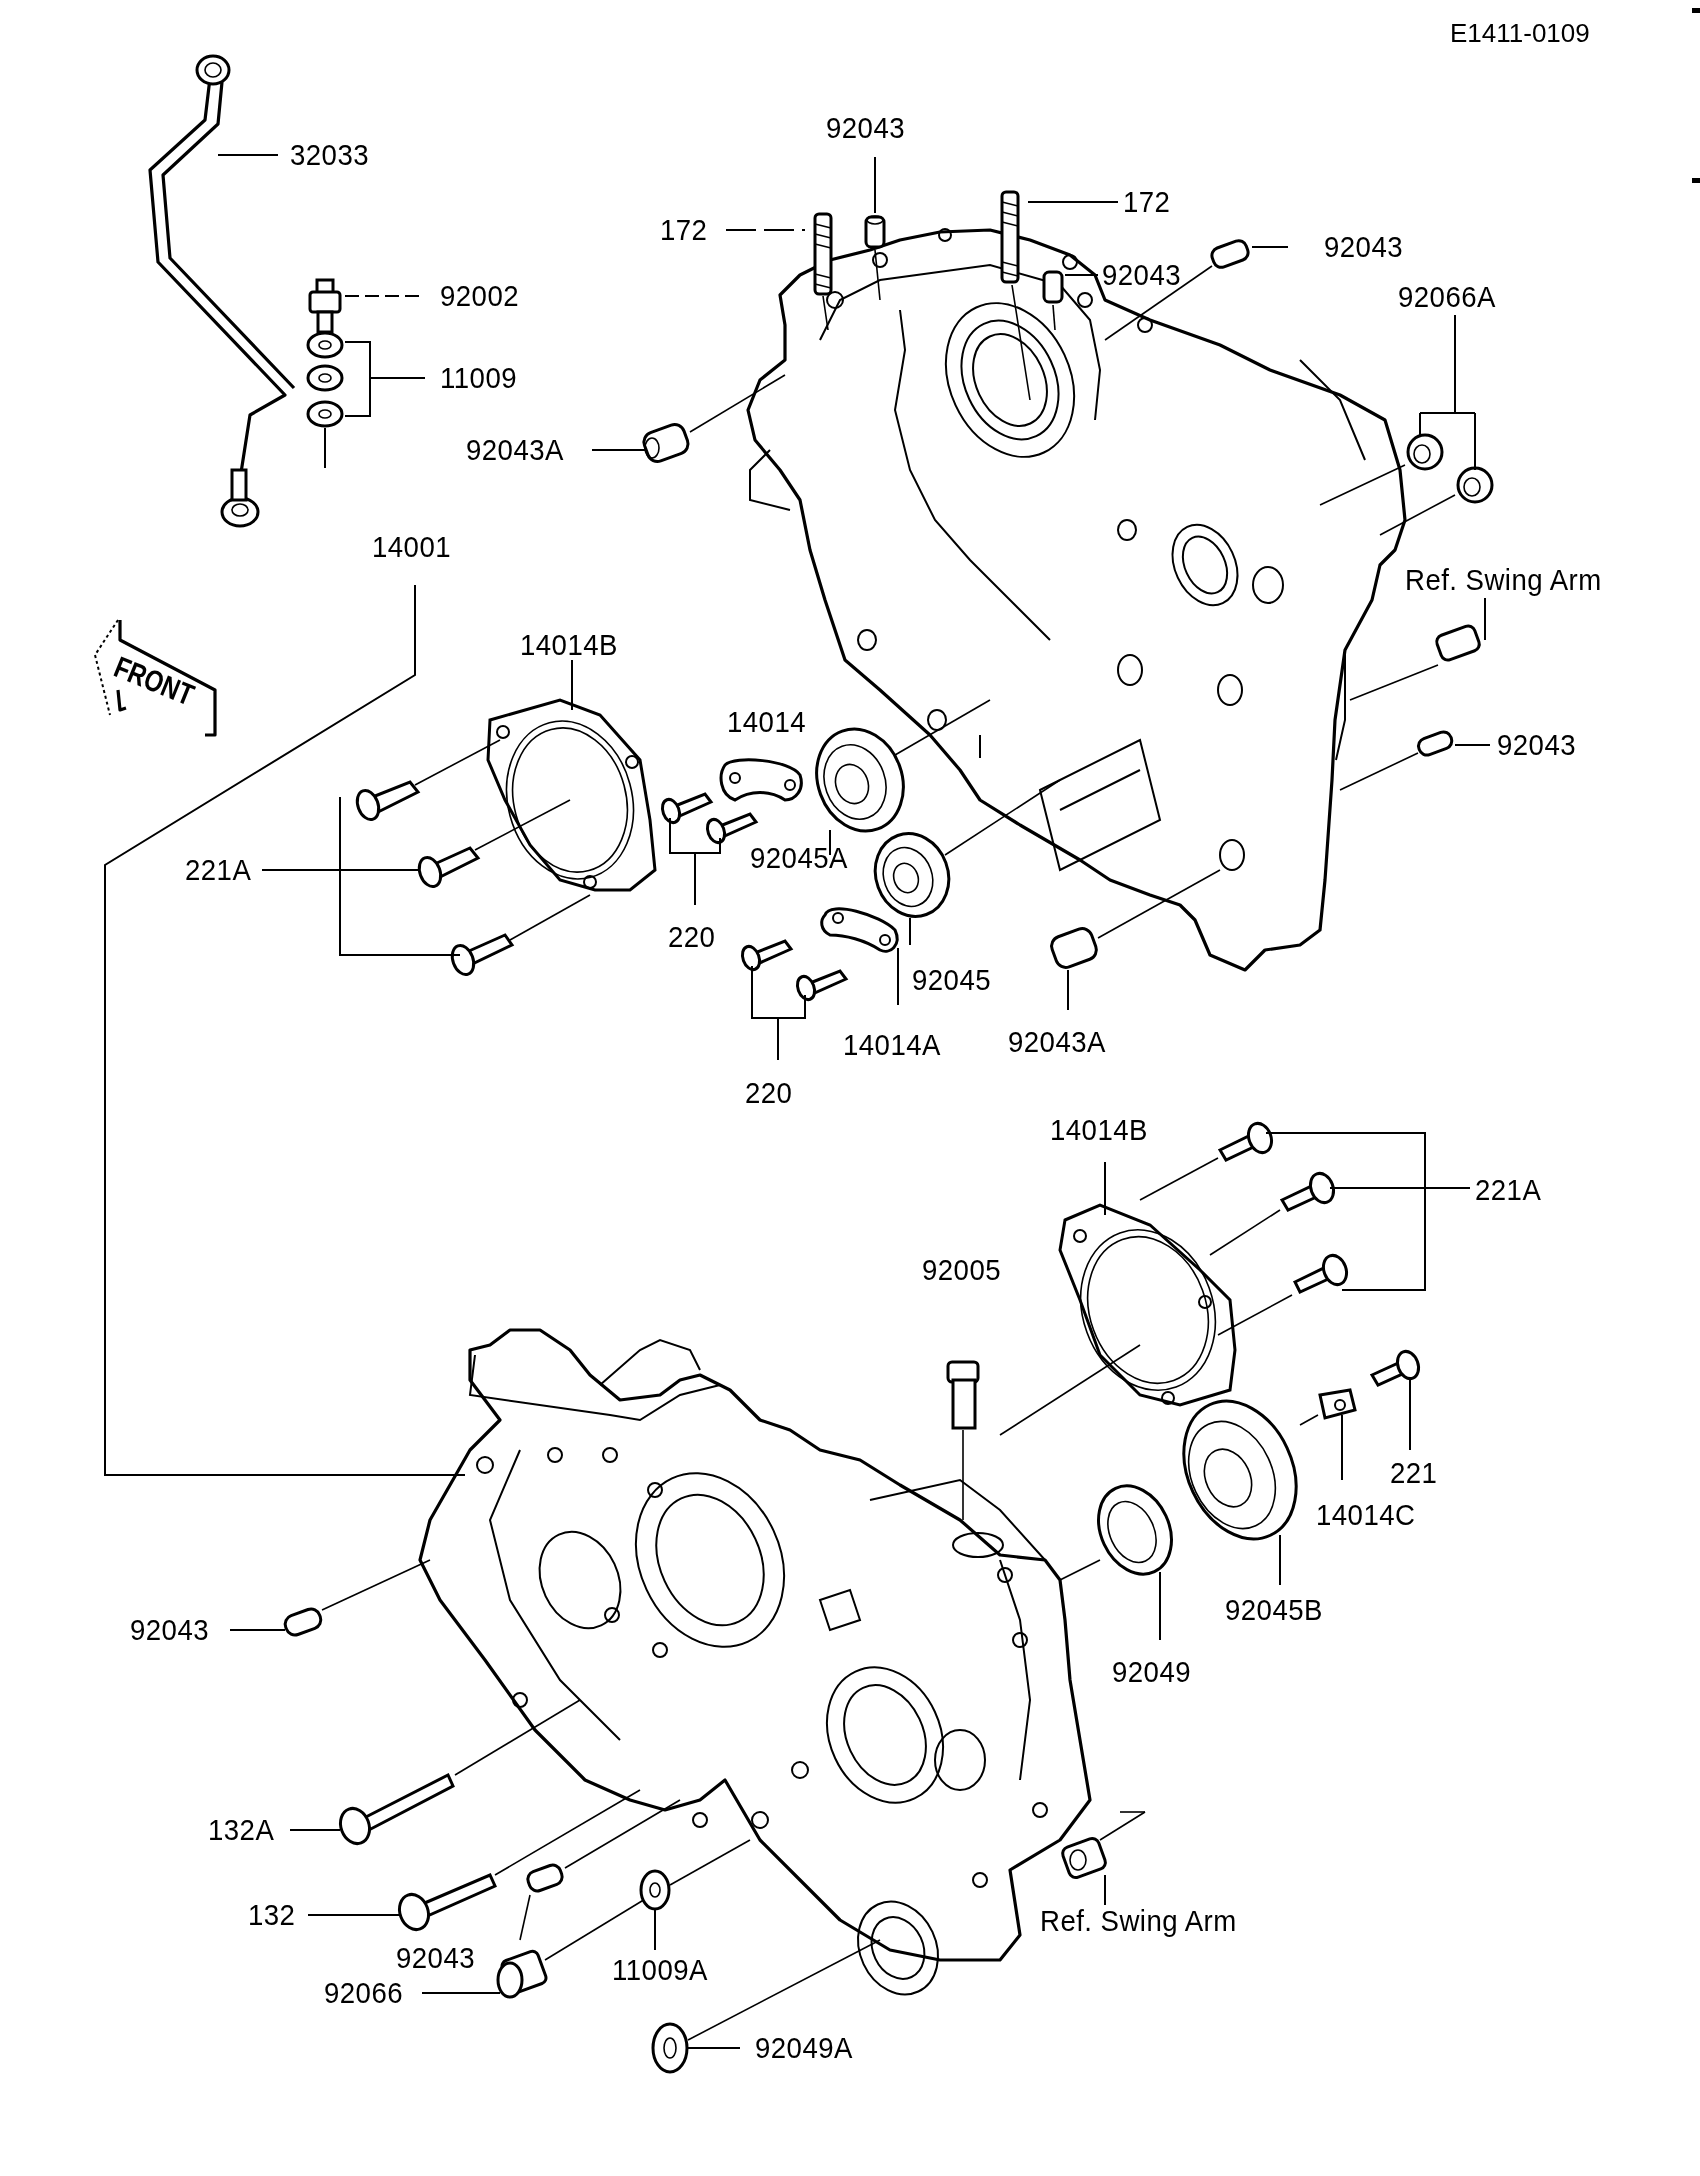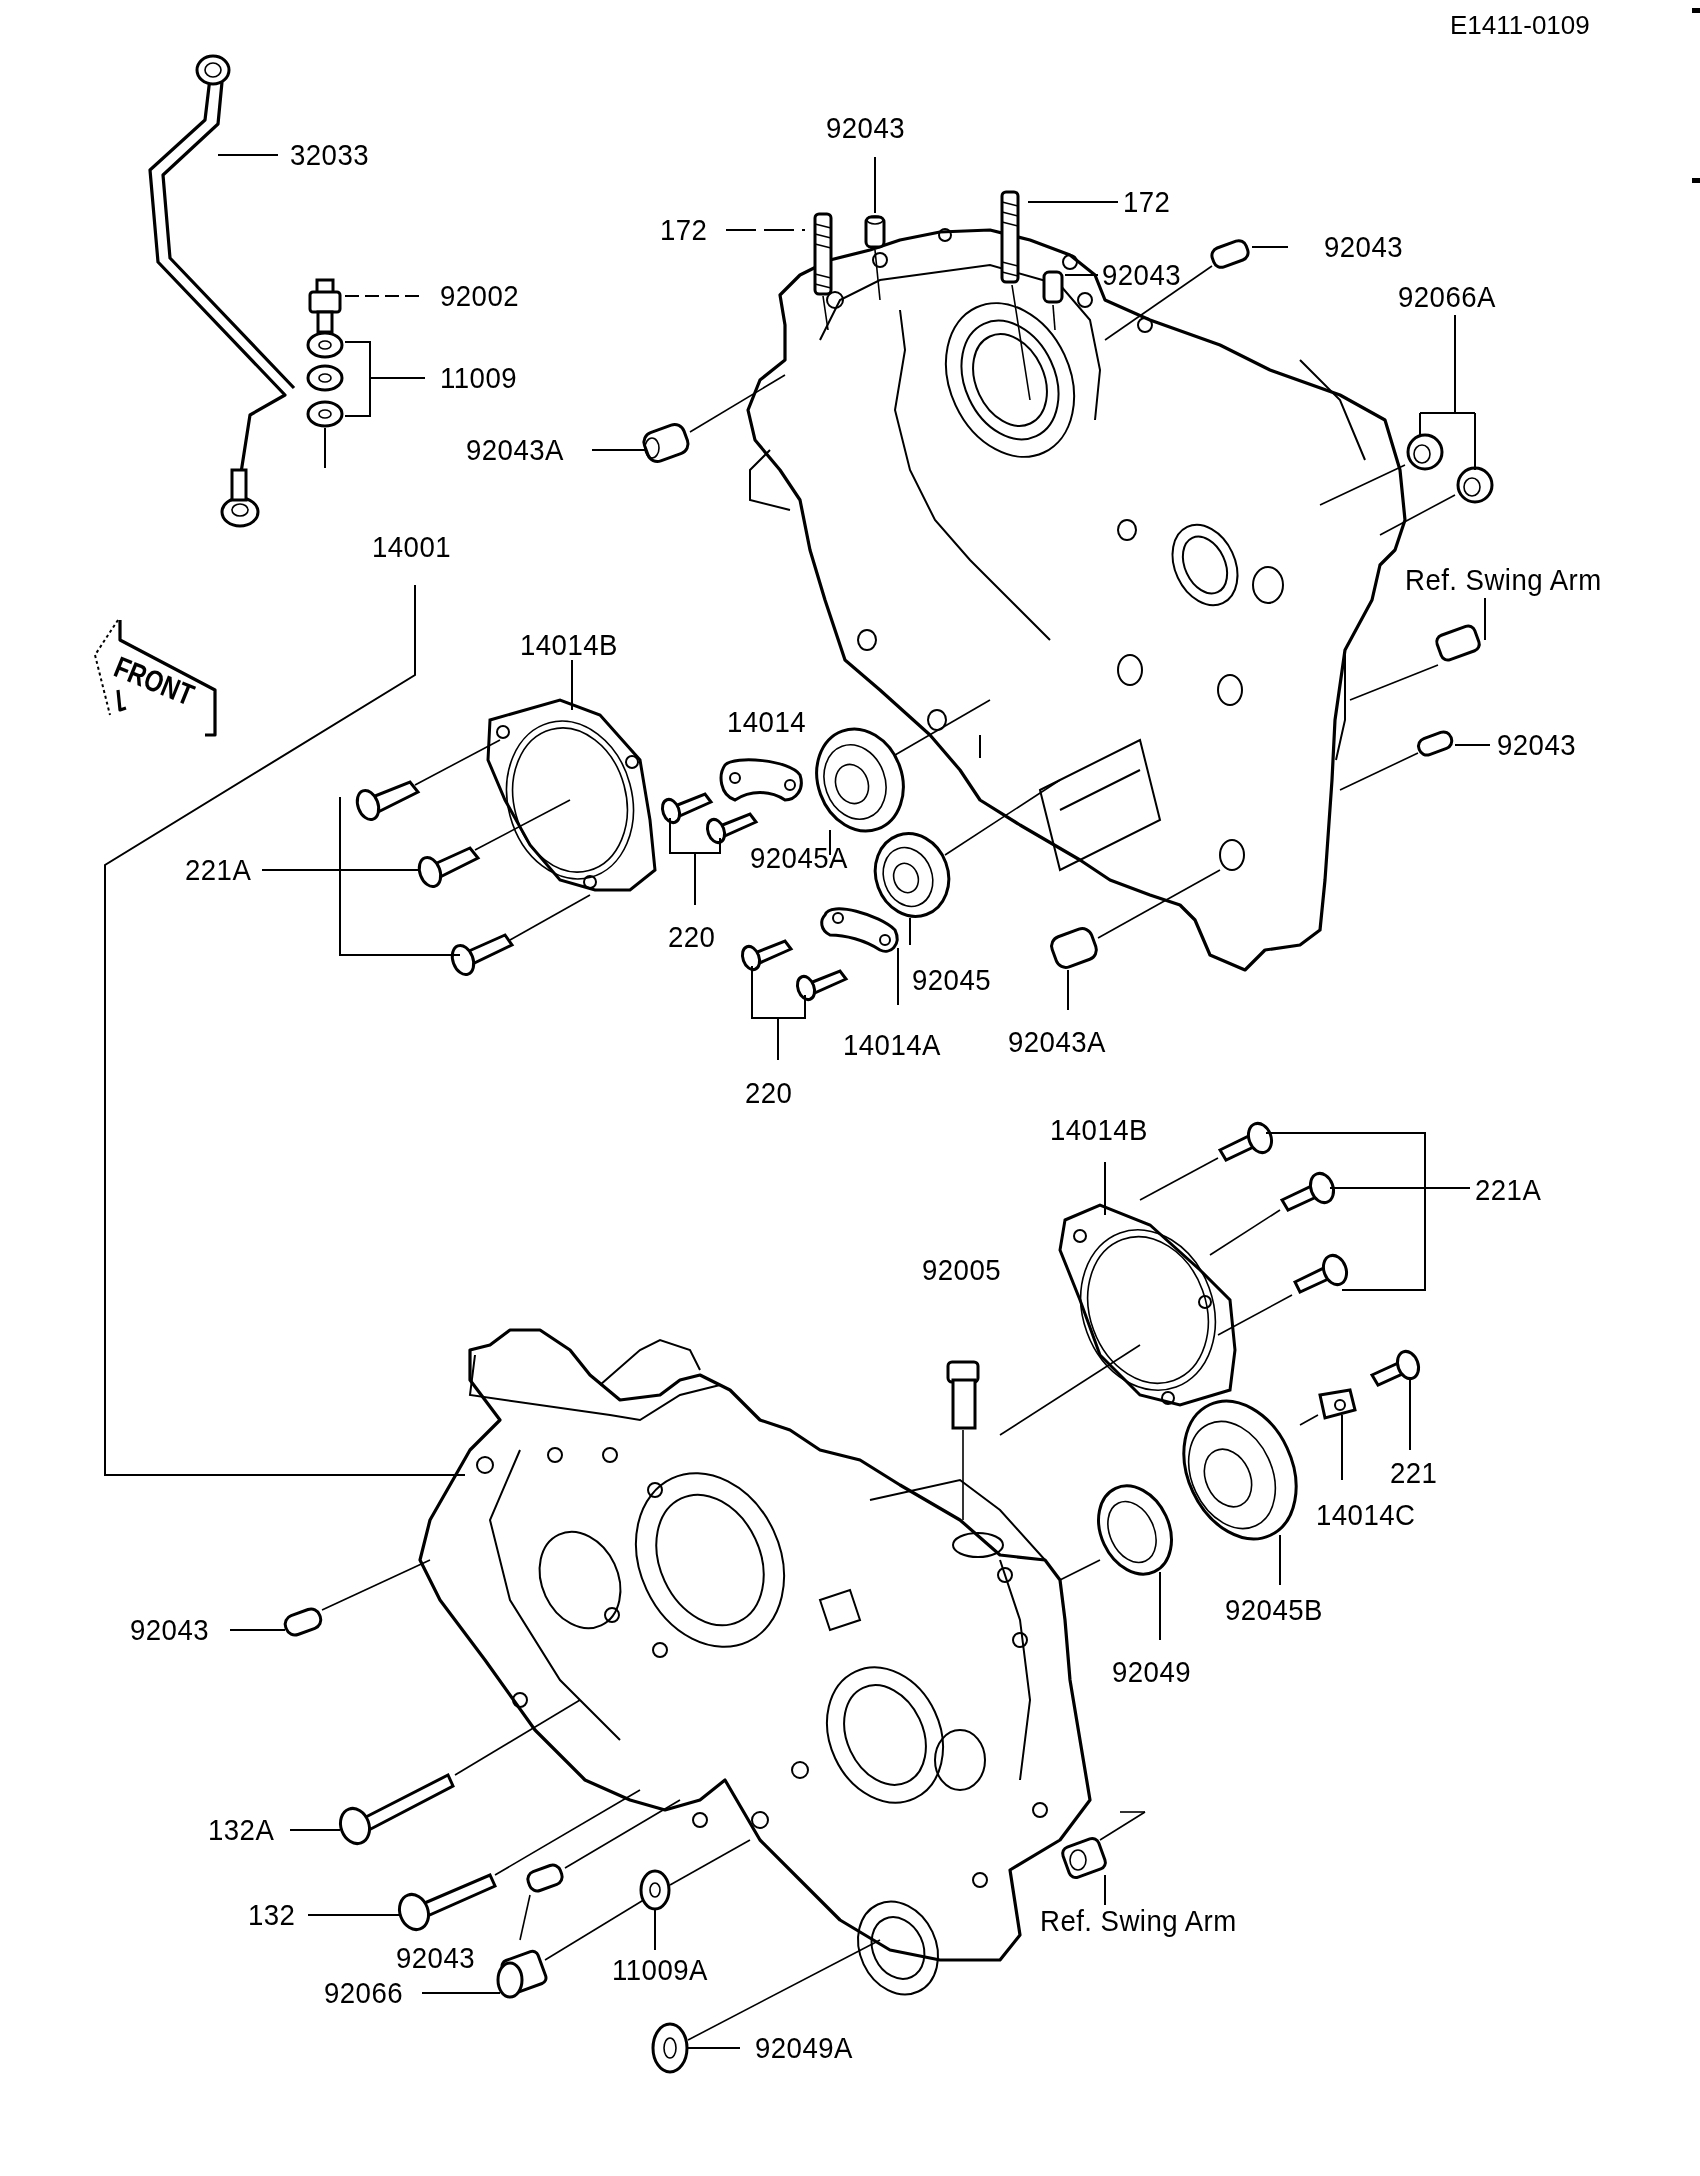--- a/index.html
+++ b/index.html
@@ -3,21 +3,21 @@
 <meta charset="utf-8">
 <style>
   html, body { margin:0; padding:0; background:#ffffff; }
   body { width:1700px; height:2176px; position:relative; overflow:hidden;
          font-family:"Liberation Sans", "DejaVu Sans", sans-serif; color:#000; }
   #diagram { position:absolute; left:0; top:0; width:1700px; height:2176px; }
   .lbl { position:absolute; font-size:30px; line-height:30px; white-space:nowrap;
          font-family:"Liberation Sans", "DejaVu Sans", sans-serif; letter-spacing:0.5px;
          transform:scaleX(0.92); transform-origin:left top; }
   .code { position:absolute; font-size:26px; white-space:nowrap;
-          font-family:"Liberation Sans", sans-serif; }
+          font-family:"Liberation Sans", sans-serif;margin-top:8px; }
   .edge-mark { position:absolute; width:10px; height:5px; background:#000; }
   svg .part { fill:#fff; stroke:#000; stroke-width:3; }
   svg .thin { fill:none; stroke:#000; stroke-width:1.6; }
   svg .ln { fill:none; stroke:#000; stroke-width:2; }
   svg .body { fill:none; stroke:#000; stroke-width:3.2; stroke-linejoin:round; }
   svg .detail { fill:none; stroke:#000; stroke-width:2; }
 </style>
 </head>
 <body>
 

